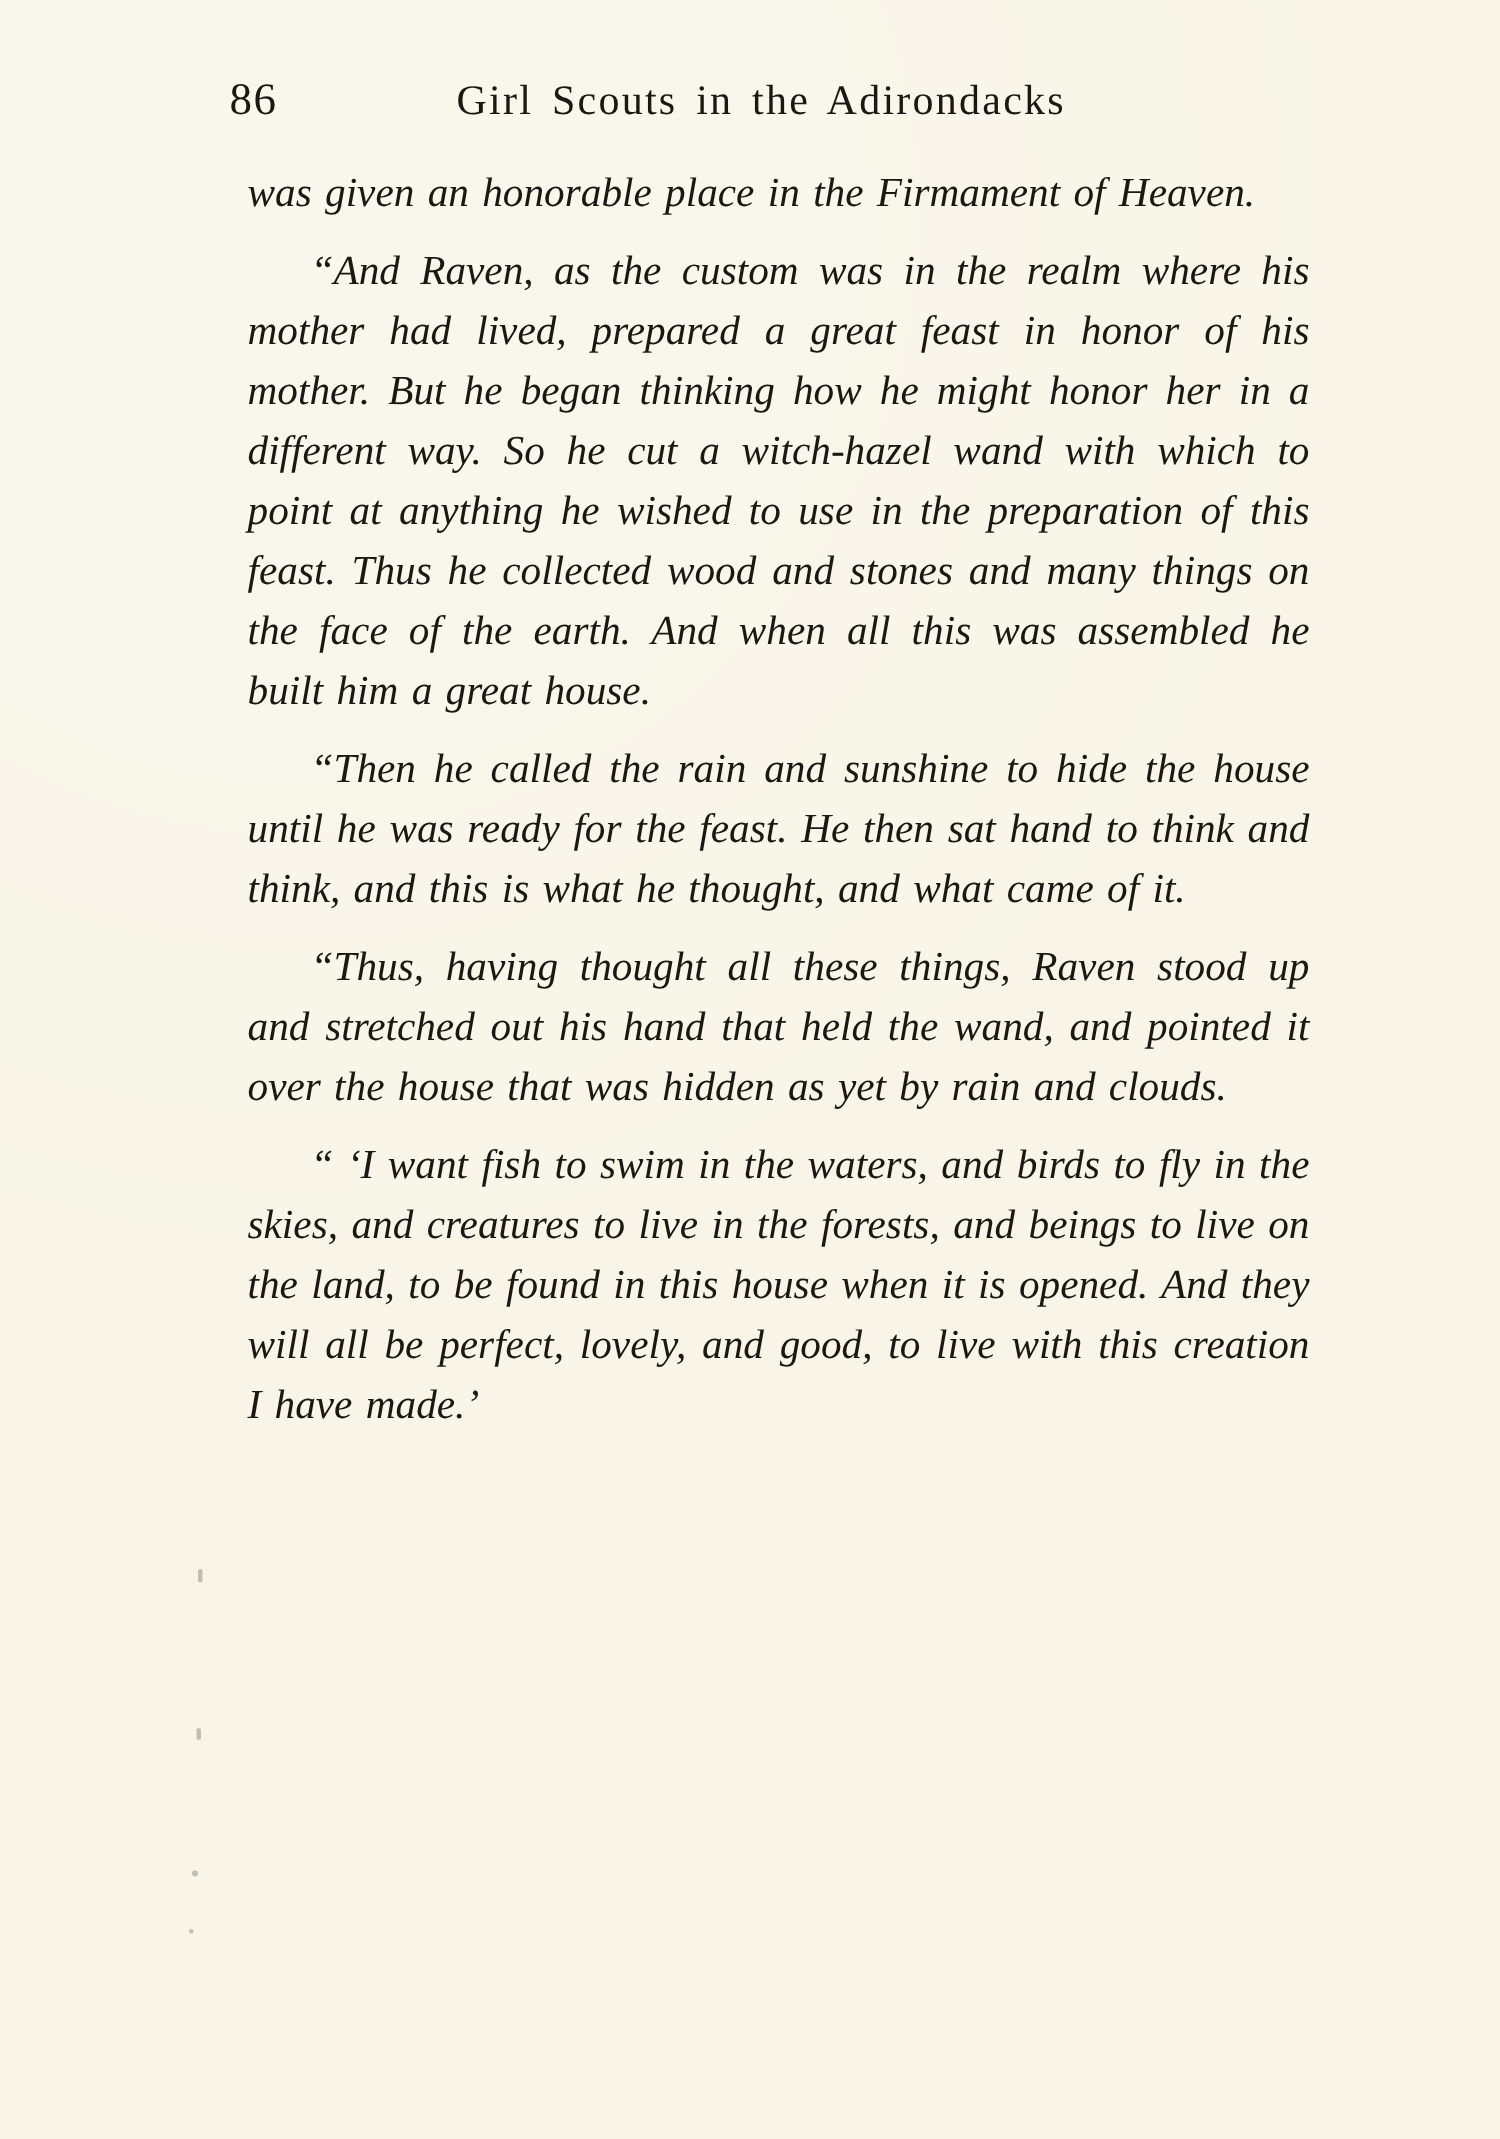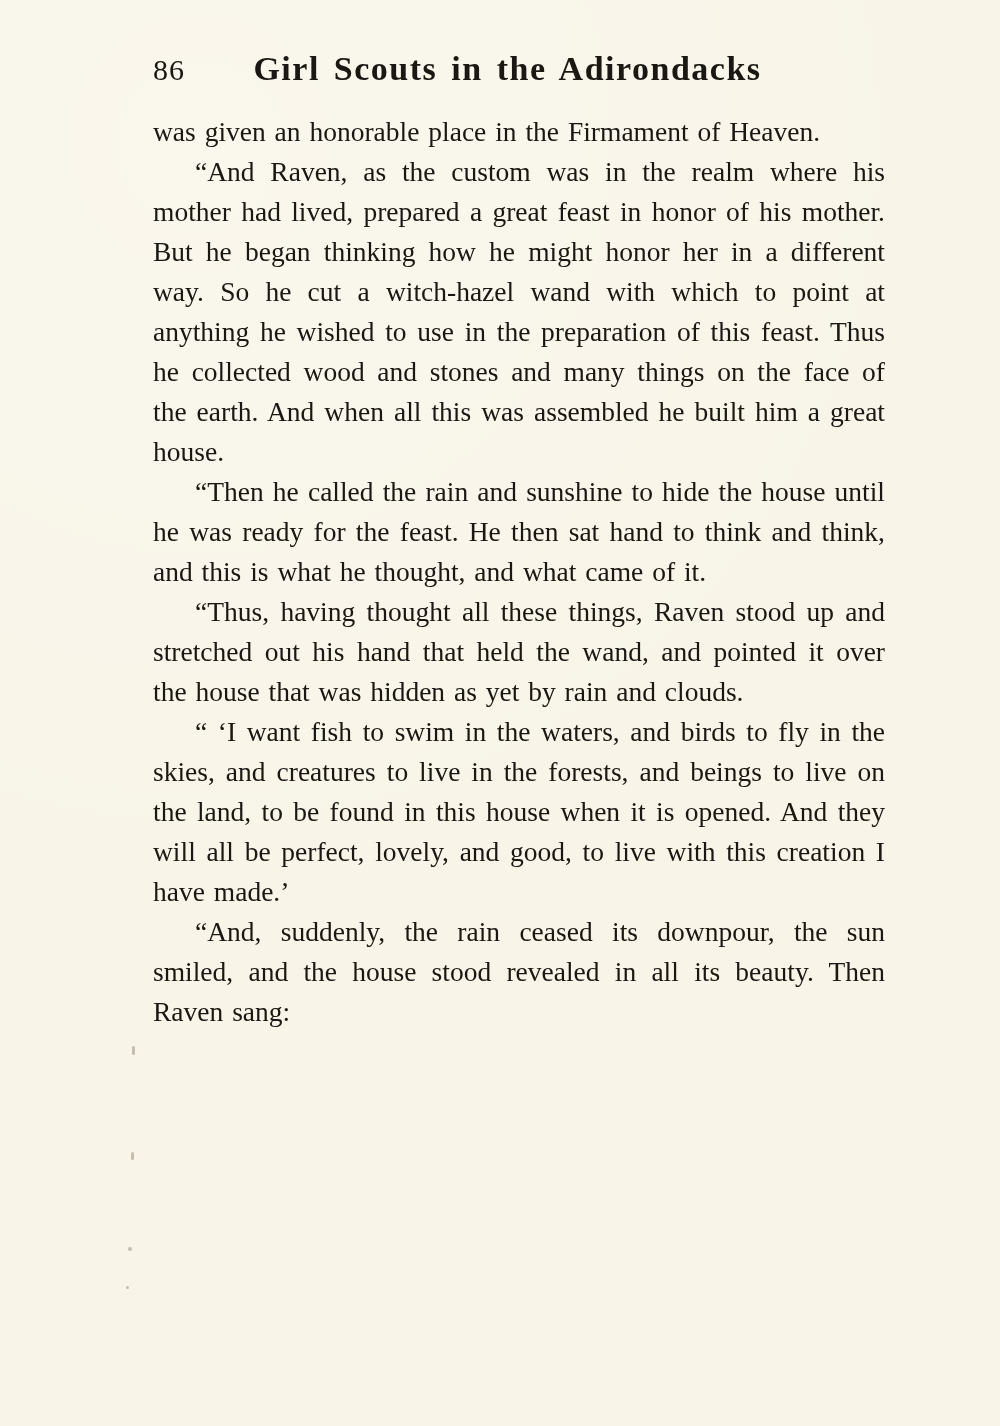--- a/index.html
+++ b/index.html
@@ -27,34 +27,34 @@
     margin-bottom: 24px;
     justify-content: space-between;
   }
   .page-number {
     font-size: 30px;
     letter-spacing: 1px;
   }
   .running-title {
     flex: 1;
     text-align: center;
-    font-size: 34px;
+    font-size: 28px;
     letter-spacing: 1.5px;
     padding-right: 55px;
     word-spacing: 4px;
-    font-weight: bold;
   }
   main.body-text {
     font-size: 27.5px;
     line-height: 40px;
     text-align: justify;
     word-spacing: 2px;
   }
   main.body-text p {
-    margin: 0;
+    margin: 12px;
+    font-style: italic;
   }
   main.body-text p.indent {
     text-indent: 42px;
   }
   .scan-artifact {
     position: absolute;
     background: #9a9280;
     opacity: 0.55;
   }
   #speck-1 { left: 132px; top: 1046px; width: 3px; height: 9px; border-radius: 2px; }
@@ -71,21 +71,20 @@
     <span class="page-number">86</span>
     <span class="running-title">Girl Scouts in the Adirondacks</span>
   </header>
 
   <main class="body-text">
     <p>was given an honorable place in the Firmament of Heaven.</p>
     <p class="indent">“And Raven, as the custom was in the realm where his mother had lived, prepared a great feast in honor of his mother.  But he began thinking how he might honor her in a different way.  So he cut a witch-hazel wand with which to point at anything he wished to use in the preparation of this feast.  Thus he collected wood and stones and many things on the face of the earth.  And when all this was assembled he built him a great house.</p>
     <p class="indent">“Then he called the rain and sunshine to hide the house until he was ready for the feast.  He then sat hand to think and think, and this is what he thought, and what came of it.</p>
     <p class="indent">“Thus, having thought all these things, Raven stood up and stretched out his hand that held the wand, and pointed it over the house that was hidden as yet by rain and clouds.</p>
     <p class="indent">“ ‘I want fish to swim in the waters, and birds to fly in the skies, and creatures to live in the forests, and beings to live on the land, to be found in this house when it is opened.  And they will all be perfect, lovely, and good, to live with this creation I have made.’</p>
-    <p class="indent">“And, suddenly, the rain ceased its downpour, the sun smiled, and the house stood revealed in all its beauty.  Then Raven sang:</p>
   </main>
 
 </div>
 
 <div class="scan-artifact" id="speck-1"></div>
 <div class="scan-artifact" id="speck-2"></div>
 <div class="scan-artifact" id="speck-3"></div>
 <div class="scan-artifact" id="speck-4"></div>
 
 </body></html>

